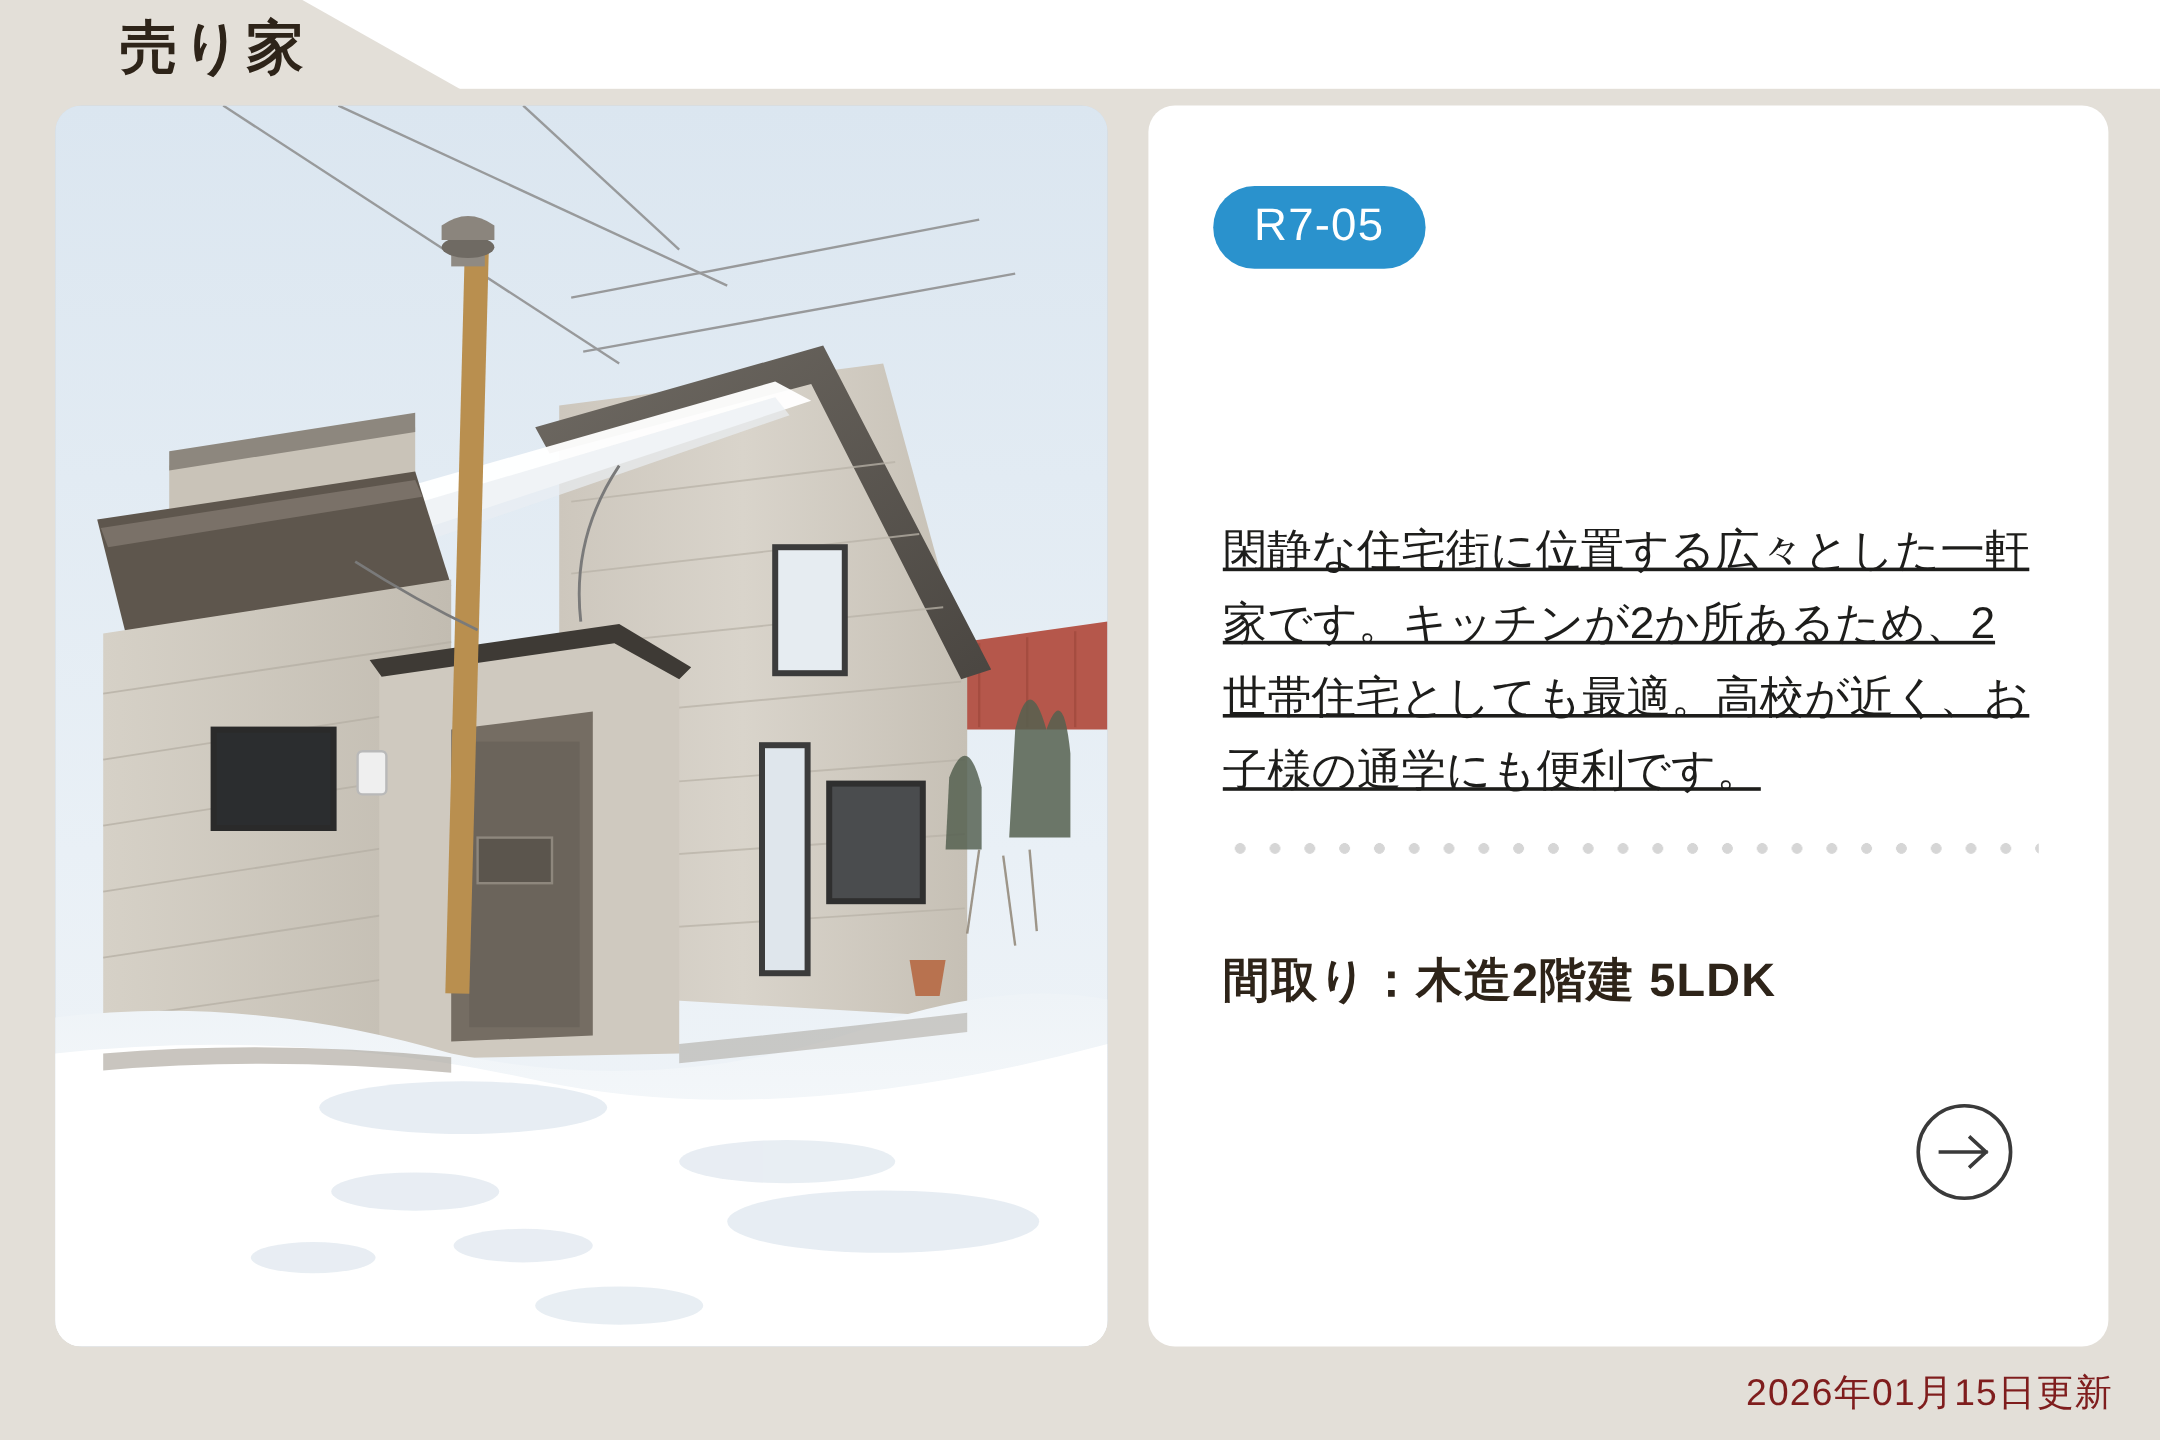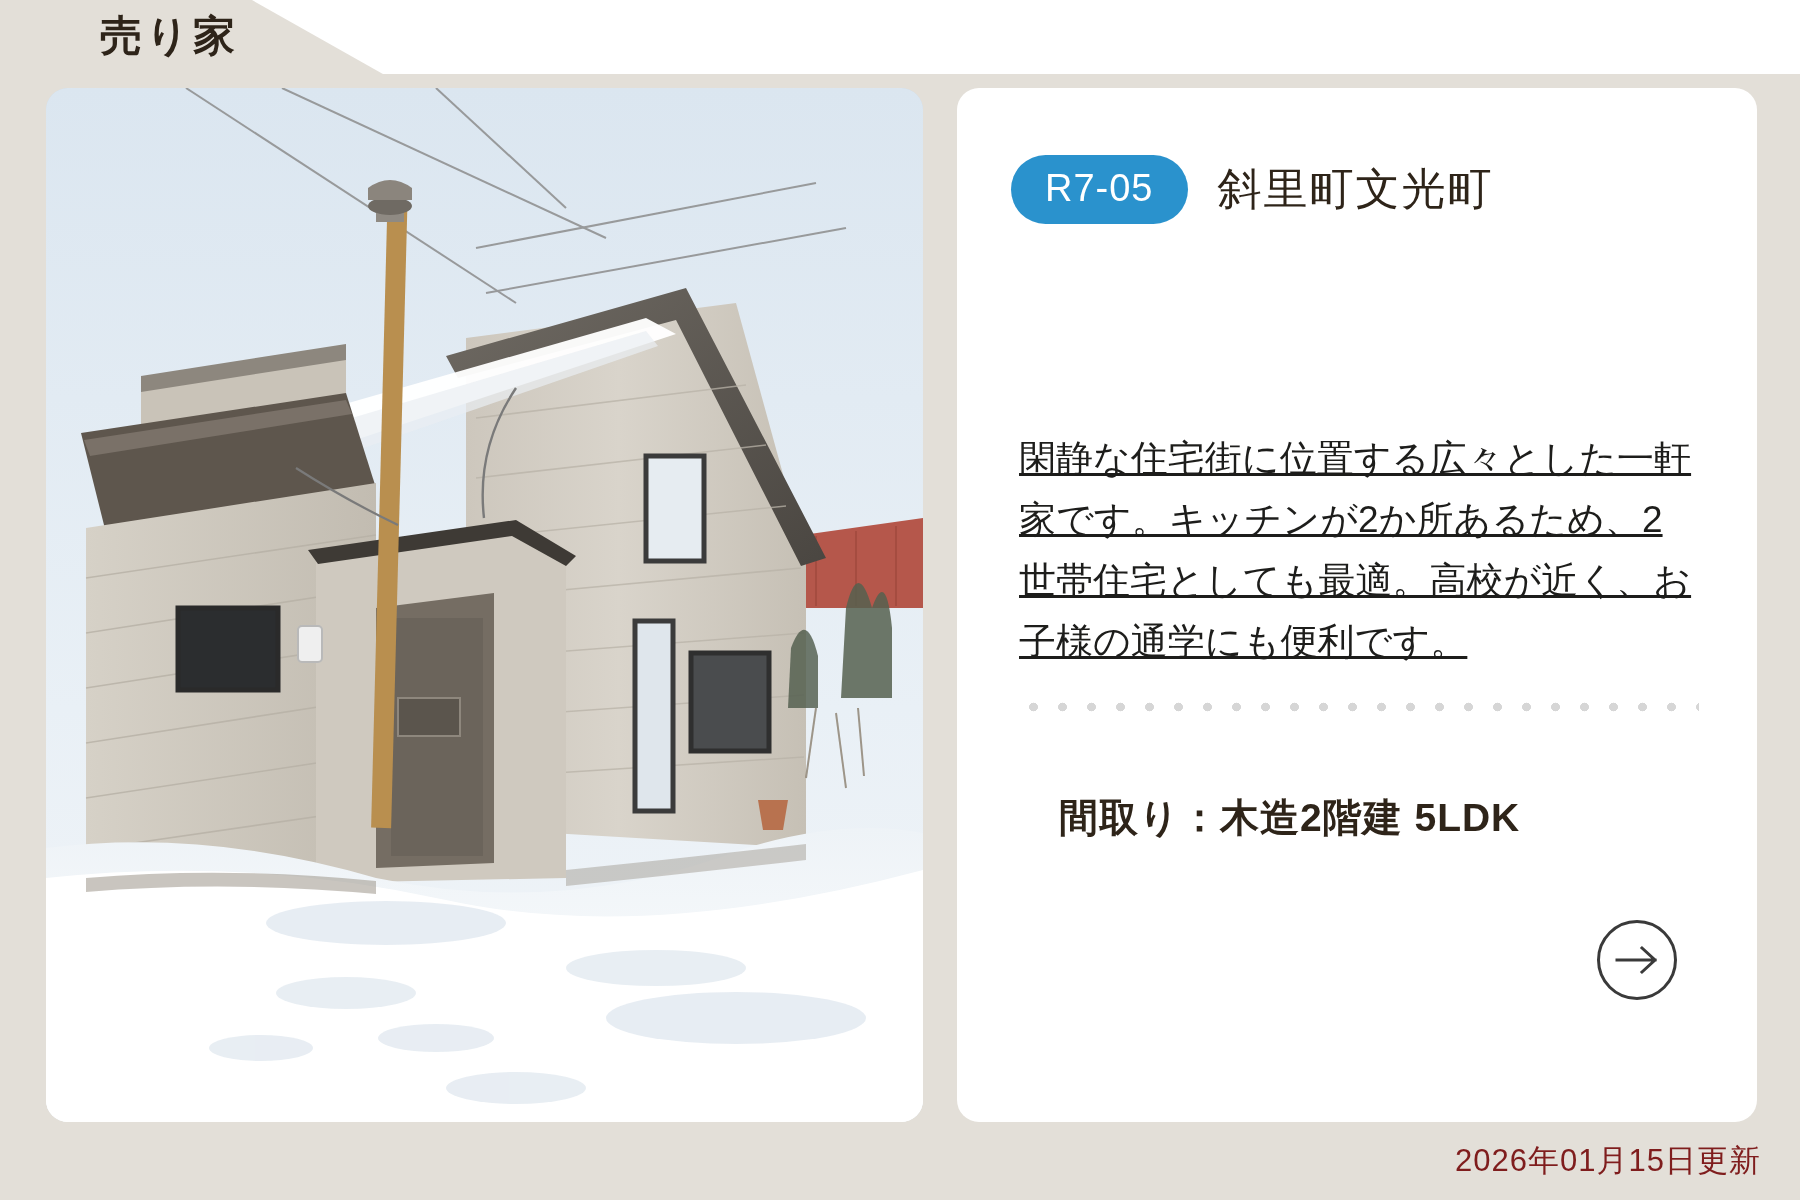--- a/index.html
+++ b/index.html
@@ -40,21 +40,21 @@
     height: 78px;
     background: #e3dfd8;
     clip-path: polygon(0 0, 252px 0, 390px 78px, 0 78px);
     z-index: 3;
   }
 
   .header-title {
     position: absolute;
     left: 100px;
     top: 8px;
-    font-size: 42px;
+    font-size: 48px;
     font-weight: bold;
     color: #2e2419;
     letter-spacing: 4px;
     z-index: 4;
     white-space: nowrap;
   }
 
   
   .photo-card {
     position: absolute;
@@ -152,21 +152,20 @@
   .specs {
     position: absolute;
     left: 62px;
     top: 700px;
     width: 700px;
     color: #2e2419;
     font-size: 39px;
     font-weight: bold;
     line-height: 1.55;
     letter-spacing: 1px;
-    margin-left: 40px;
   }
   .specs .spec-line { display: block; white-space: pre; }
 
   .arrow-button {
     position: absolute;
     left: 640px;
     top: 832px;
     width: 80px;
     height: 80px;
     border: 3px solid #3a3a3a;
@@ -335,21 +334,20 @@
       <path d="M 520 782 Q 640 770 760 756 L 760 772 Q 640 786 520 798 Z" fill="#9c958a" opacity="0.45"></path>
 
       <path d="M 712 712 L 742 712 L 737 742 L 717 742 Z" fill="#b8724f"></path>
     </svg>
   </div>
 
   <div class="info-card">
 
     <div class="badge-row">
       <div class="id-badge">R7-05</div>
-      <div class="location-title">斜里町文光町</div>
     </div>
 
 
     <div class="description">閑静な住宅街に位置する広々とした一軒家です。キッチンが2か所あるため、2世帯住宅としても最適。高校が近く、お子様の通学にも便利です。</div>
 
     <div class="dot-divider"></div>
 
     <div class="specs">
       <span class="spec-line">間取り：木造2階建 5LDK</span>
     </div>

